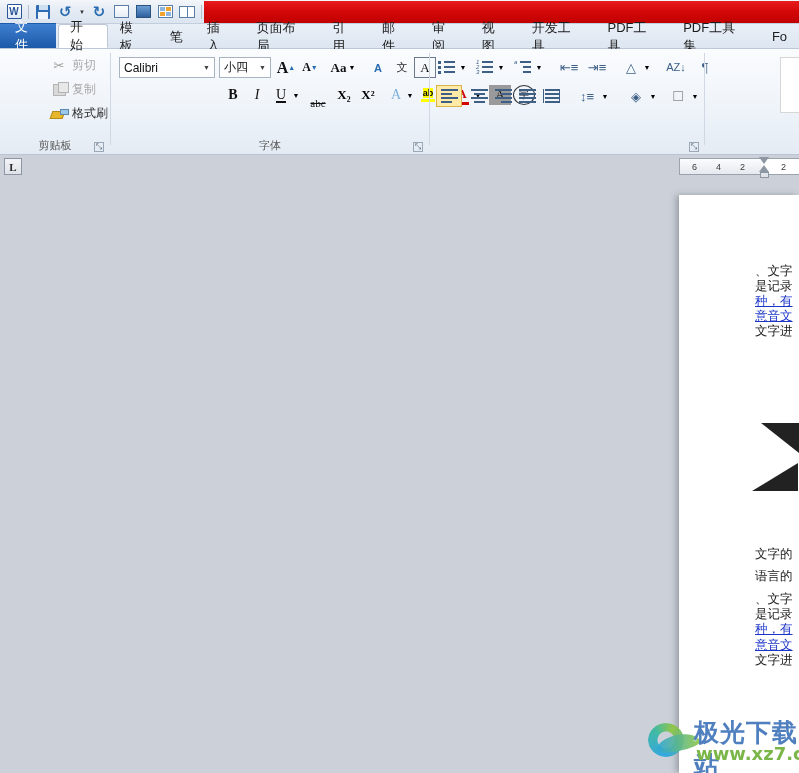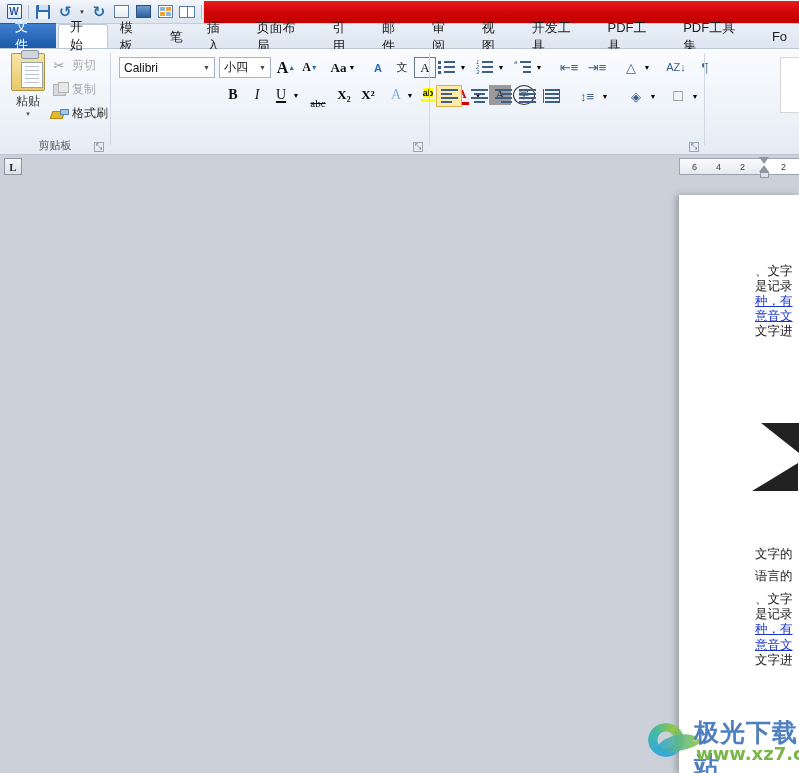--- a/index.html
+++ b/index.html
@@ -335,33 +335,20 @@
       <span>PDF工具集</span>
     </div>
   <div class="tab">
       <span>Fo</span>
     </div>
 </div>
 
 <div id="ribbon">
 
   <div class="group" id="g-clip">
-    <div class="paste-btn">
-      <div class="clip-img">
-        <span class="clip-page">
-            <i></i>
-            <i></i>
-            <i></i>
-            <i></i>
-            <i></i>
-          </span>
-      </div>
-      <div class="paste-lbl">粘贴</div>
-      <div class="paste-car">▾</div>
-    </div>
 
     <div class="clip-cmd" style="top:8px;">
       <span class="gi">
           <span class="sciss">✂</span>
         </span>
       <span>剪切</span>
     </div>
     <div class="clip-cmd" style="top:32px;">
       <span class="gi">
           <span class="copy-ic"></span>
@@ -453,20 +440,21 @@
     <div class="btn" style="left:362px;top:36px;width:10px;height:20px;">
         <span style="font-size:7px;">▼</span>
       </div>
     <div class="btn" style="left:378px;top:36px;width:22px;height:20px;background:#9a9a9a;">
       <span class="ftA" style="font-size:13px;color:#111;">A</span>
     </div>
     <div class="btn" style="left:402px;top:36px;width:22px;height:20px;border:1.5px solid #333;border-radius:50%;">
       <span style="font-size:10px;color:#111;">字</span>
     </div>
 
+    <div class="group-label">字体</div>
     <div class="dlg-launch" style="right:6px;">⤡</div>
   </div>
   <div class="group-sep" style="left:429px;"></div>
 
   <div class="group" id="g-para">
     <div class="btn" style="left:6px;top:8px;width:22px;height:20px;">
       <span class="list-ic">
         <i class="bu" style="top:1px;"></i>
           <i class="ln" style="top:1px;"></i>
         <i class="bu" style="top:6px;"></i>

